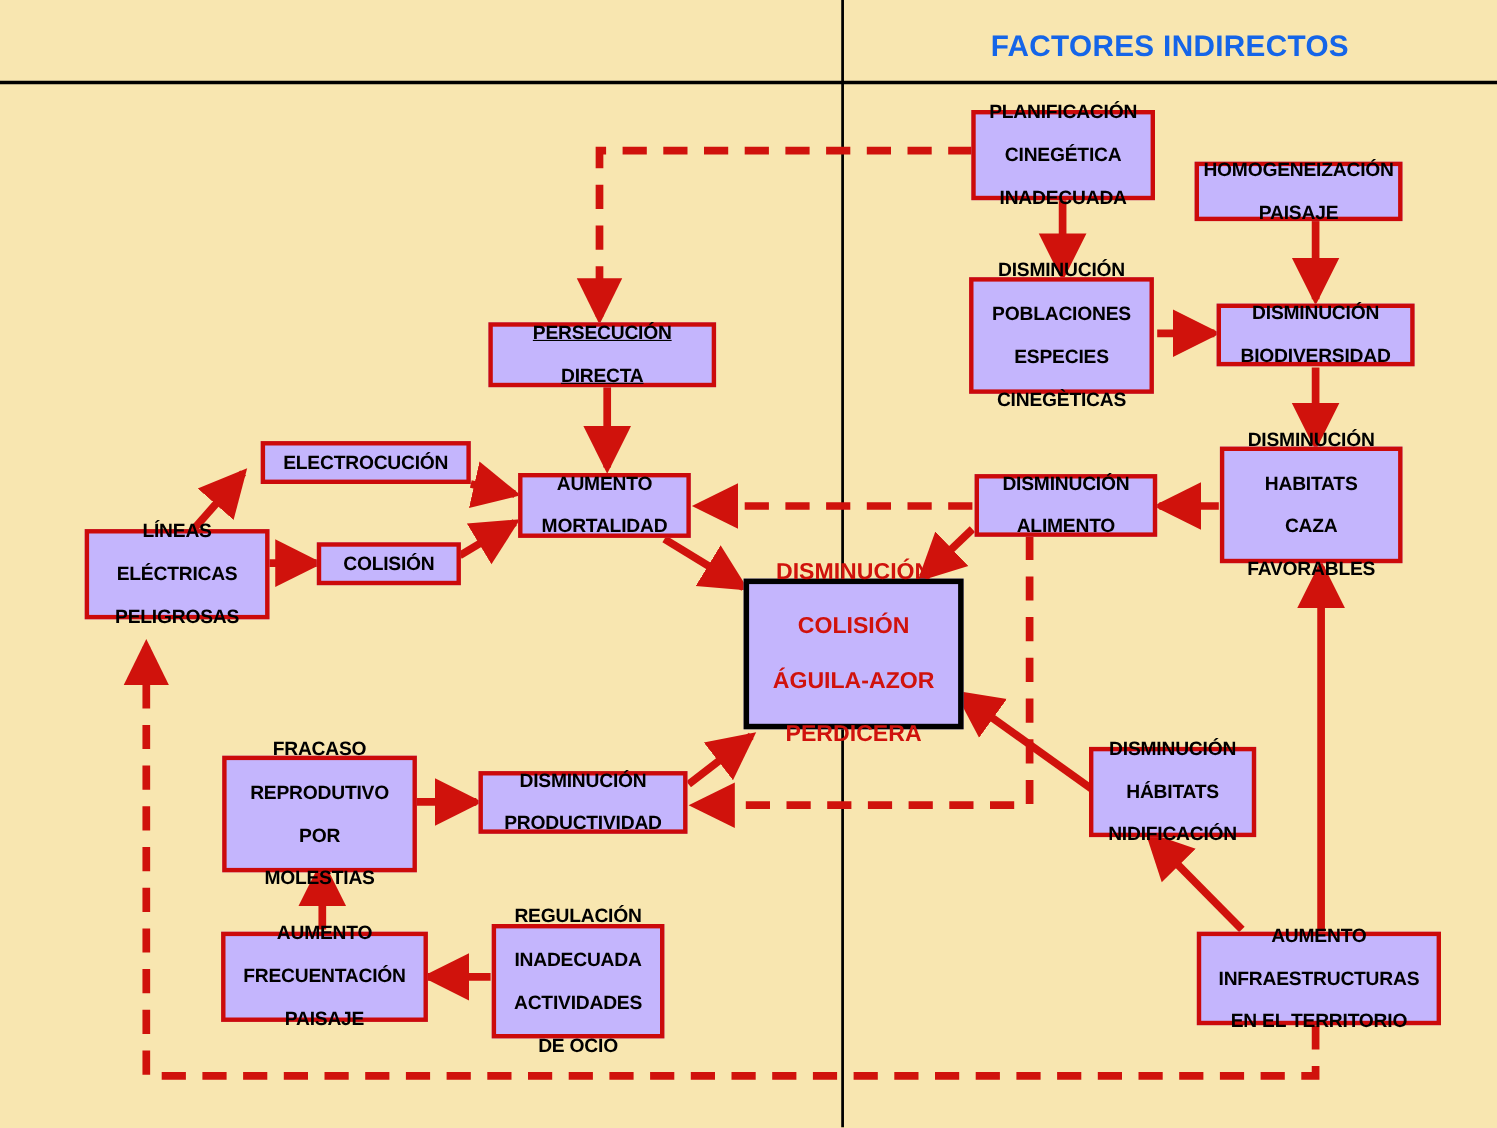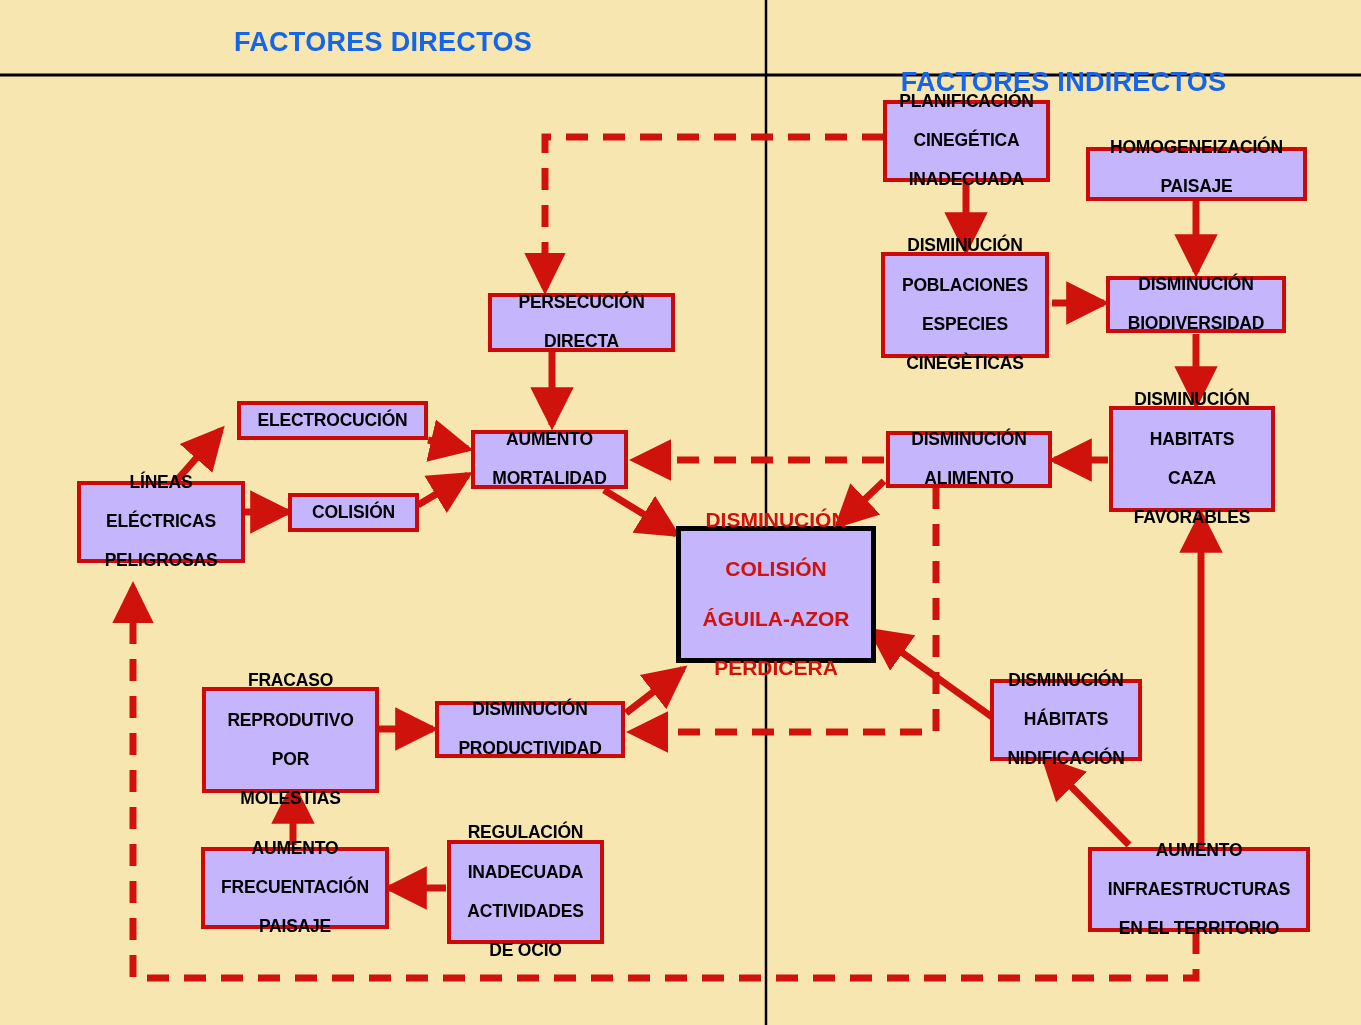--- a/index.html
+++ b/index.html
@@ -109,24 +109,23 @@
       <path d="M884,137 L545,137 L545,288"></path>
 
       <path d="M884,460 L636,460"></path>
 
       <path d="M936,487 L936,732 L633,732"></path>
 
       <path d="M1196,932 L1196,978 L133,978 L133,588"></path>
     </g>
   </svg>
 
-  <div class="hdr" style="left:0;top:27px;width:766px;">FACTORES DIRECTOS</div>
-  <div class="hdr" style="left:766px;top:27px;width:595px;margin-top:40px;">FACTORES INDIRECTOS</div>
-
-  <div class="node" style="left:488px;top:293px;width:187px;height:59px;">
+  <div class="hdr" style="left:766px;top:27px;width:595px;">FACTORES INDIRECTOS</div>
+
+  <div class="node" style="left:444px;top:293px;width:207px;height:59px;text-decoration:underline;">
     <span><span>PERSECUCIÓN</span><br><span>DIRECTA</span></span>
   </div>
 
   <div class="node" style="left:237px;top:401px;width:191px;height:39px;">
     <span>
         <span>ELECTROCUCIÓN</span>
       </span>
   </div>
 
   <div class="node" style="left:288px;top:493px;width:131px;height:39px;">
@@ -156,21 +155,21 @@
   </div>
 
   <div class="node" style="left:447px;top:840px;width:157px;height:104px;">
     <span><span>REGULACIÓN</span><br><span>INADECUADA</span><br><span>ACTIVIDADES</span><br><span>DE OCIO</span></span>
   </div>
 
   <div class="node" style="left:883px;top:100px;width:167px;height:82px;">
     <span><span>PLANIFICACIÓN</span><br><span>CINEGÉTICA</span><br><span>INADECUADA</span></span>
   </div>
 
-  <div class="node" style="left:1086px;top:147px;width:221px;height:54px;align-items:flex-end;">
+  <div class="node" style="left:1086px;top:147px;width:189px;height:54px;">
     <span><span>HOMOGENEIZACIÓN</span><br><span>PAISAJE</span></span>
   </div>
 
   <div class="node" style="left:881px;top:252px;width:168px;height:106px;">
     <span><span>DISMINUCIÓN</span><br><span>POBLACIONES</span><br><span>ESPECIES</span><br><span>CINEGÈTICAS</span></span>
   </div>
 
   <div class="node" style="left:1106px;top:276px;width:180px;height:57px;">
     <span><span>DISMINUCIÓN</span><br><span>BIODIVERSIDAD</span></span>
   </div>

